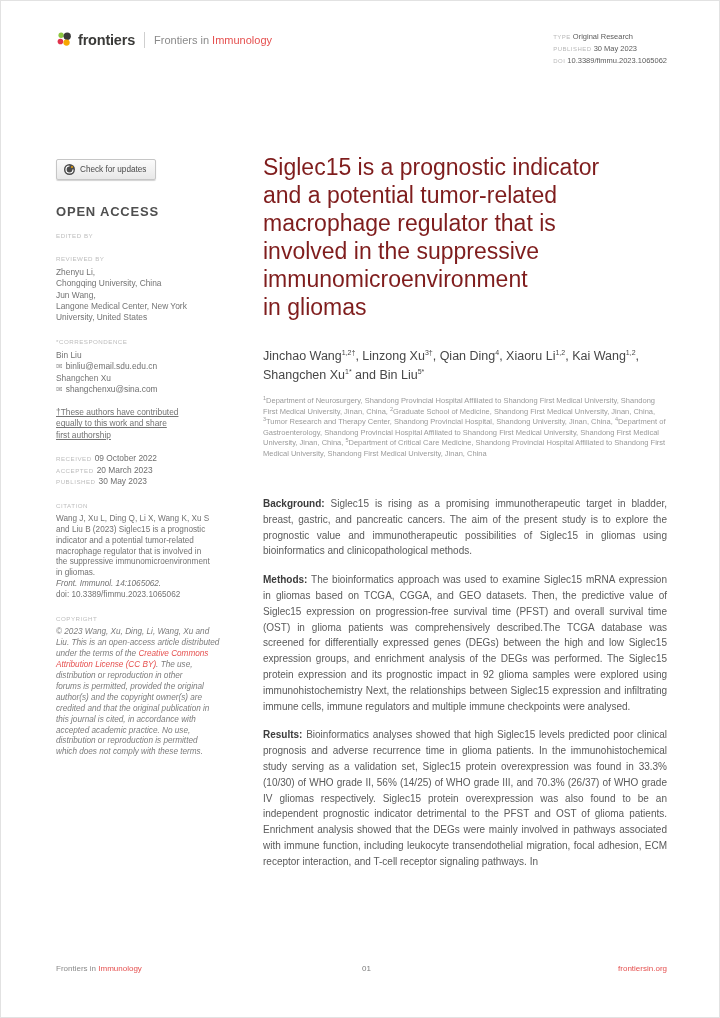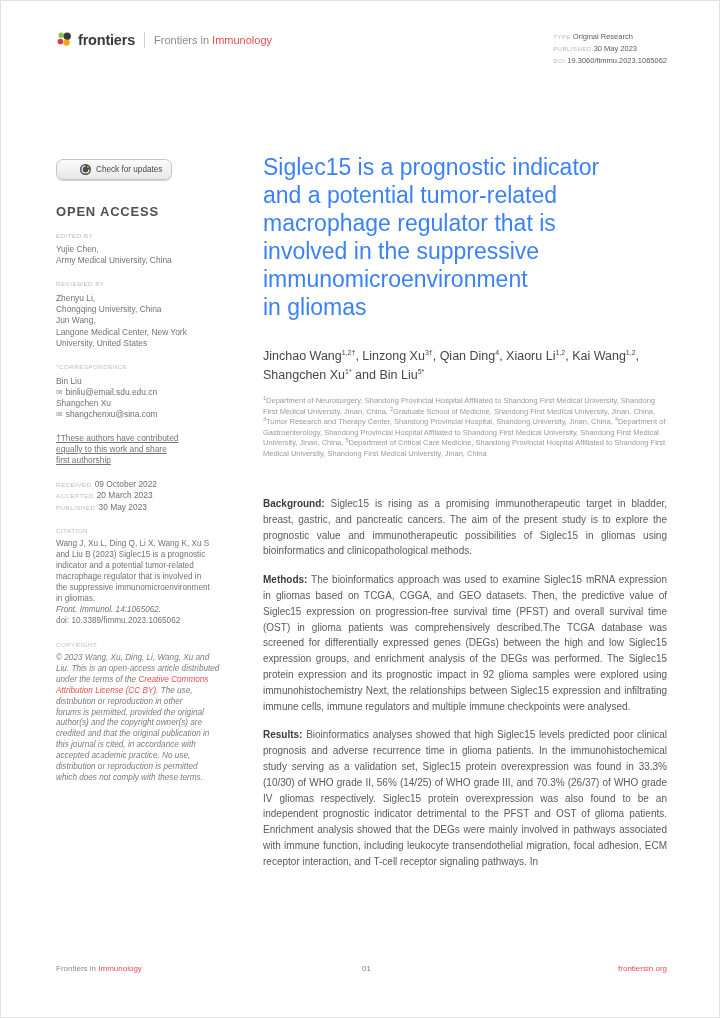--- a/index.html
+++ b/index.html
@@ -15,40 +15,40 @@
   .logo-word { font-size:14.5px; font-weight:bold; color:#3a3a38; letter-spacing:-0.2px; }
   .hdr-divider { width:1px; height:16px; background:#cfcfcf; margin:0 9px; display:inline-block; }
   .journal { font-size:11px; color:#8a8a8a; }
   .journal .red { color:#e5504f; }
   .hdr-meta { font-size:7.5px; line-height:12px; text-align:left; }
   .meta-label { font-size:6px; color:#b8b8b8; letter-spacing:0.5px; text-transform:uppercase; margin-right:2px; }
   .meta-value { color:#5c5c5c; }
   
   .sidebar { position:absolute; left:55px; top:158px; width:180px; font-size:8.4px; line-height:11.3px; color:#737373; }
   .btn-updates {
-    display:inline-flex; align-items:center; gap:5px; padding:4px 9px 4px 23px;
-    background:linear-gradient(#fbfbfb,#e8e8e8); border:1px solid #c6c6c6; border-radius:7px;
+    display:inline-flex; align-items:center; gap:5px; padding:4px 9px 4px 7px;
+    background:linear-gradient(#fbfbfb,#e8e8e8); border:1px solid #c6c6c6; border-radius:2px;
     box-shadow:0 1px 1px rgba(0,0,0,0.18); font-size:8.2px; color:#4a4a4a; cursor:pointer; margin-bottom:26px;
   }
   .open-access { font-size:13px; font-weight:bold; letter-spacing:0.8px; color:#4f4f4f; margin-bottom:4px; }
   .sb-label { font-size:6.2px; color:#bdbdbd; letter-spacing:0.5px; text-transform:uppercase; margin-top:12px; margin-bottom:3px; }
   .sb-text { white-space:pre-line; margin:0; }
   .sb-email { display:flex; align-items:flex-start; gap:3px; }
   .env { font-size:8px; color:#9a9a9a; line-height:11.3px; }
   .email-link { color:#6f6f6f; }
   .date-row { line-height:11.5px; }
   .date-label { font-size:6.2px; color:#bdbdbd; letter-spacing:0.5px; margin-right:3px; }
   .date-value { color:#6f6f6f; }
   .cite-text, .copy-text { white-space:pre-line; font-size:8.2px; line-height:10.9px; }
   .cite-journal { font-style:italic; }
   .copy-text { font-style:italic; color:#7c7c7c; }
   .cc-link { color:#e5504f; cursor:pointer; }
   
   .main { position:absolute; left:262px; top:152px; width:404px; }
-  .title { white-space:pre-line; font-size:23px; line-height:28px; font-weight:500; color:#3b82f6; margin:0 0 26px 0; }
+  .title { white-space:pre-line; font-size:23px; line-height:28px; font-weight:500; color:#7f1d1d; margin:0 0 26px 0; }
   .authors { font-size:12.5px; line-height:19px; font-weight:500; color:#474747; margin-bottom:11px; }
   .au { white-space:nowrap; }
   .authors sup { font-size:7px; line-height:0; }
   .affils { font-size:7.5px; line-height:10.5px; color:#9b9b9b; margin-bottom:37px; }
   .affils sup { font-size:5.5px; line-height:0; }
   .abs-p { font-size:10px; line-height:15.8px; text-align:justify; color:#5a5a5a; margin:0 0 13px 0; }
   .abs-p strong { color:#3c3c3c; }
   
   .footer { position:absolute; left:55px; right:52px; top:963px; font-size:8px; color:#8a8a8a; }
   .footer .center { position:absolute; left:0; right:0; text-align:center; color:#7c7c7c;padding-left:10px; }
@@ -71,39 +71,37 @@
           <circle cx="12.4" cy="13.6" r="3.7" fill="#f7a600"></circle>
         </svg>
         <span class="logo-word">frontiers</span>
       </span>
       <span class="hdr-divider"></span>
       <span class="journal"><span>Frontiers in</span> <span class="red">Immunology</span></span>
     </div>
     <div class="hdr-meta">
         <div class="meta-row"><span class="meta-label">TYPE</span><span class="meta-value">Original Research</span></div>
         <div class="meta-row"><span class="meta-label">PUBLISHED</span><span class="meta-value">30 May 2023</span></div>
-        <div class="meta-row"><span class="meta-label">DOI</span><span class="meta-value">19.3060/fimmu.2023.1065062</span></div>
+        <div class="meta-row"><span class="meta-label">DOI</span><span class="meta-value">10.3389/fimmu.2023.1065062</span></div>
       </div>
   </div>
 
   <div class="sidebar">
     <div class="btn-updates">
       <svg width="11" height="11" viewBox="0 0 12 12">
         <circle cx="6" cy="6" r="6" fill="#4b4b4b"></circle>
         <path d="M6 2.2 A3.8 3.8 0 1 0 9.8 6" stroke="#ffffff" stroke-width="1.3" fill="none"></path>
         <circle cx="8.7" cy="3.3" r="1" fill="#f7a600"></circle>
       </svg>
       <span>Check for updates</span>
     </div>
 
     <div class="open-access">OPEN ACCESS</div>
 
     <div class="sb-label">EDITED BY</div>
-    <div class="sb-text">Yujie Chen,
-Army Medical University, China</div>
 
     <div class="sb-label">REVIEWED BY</div>
     <div class="sb-text">Zhenyu Li,
 Chongqing University, China
 Jun Wang,
 Langone Medical Center, New York
 University, United States</div>
 
     <div class="sb-label">*CORRESPONDENCE</div>
     <div>

